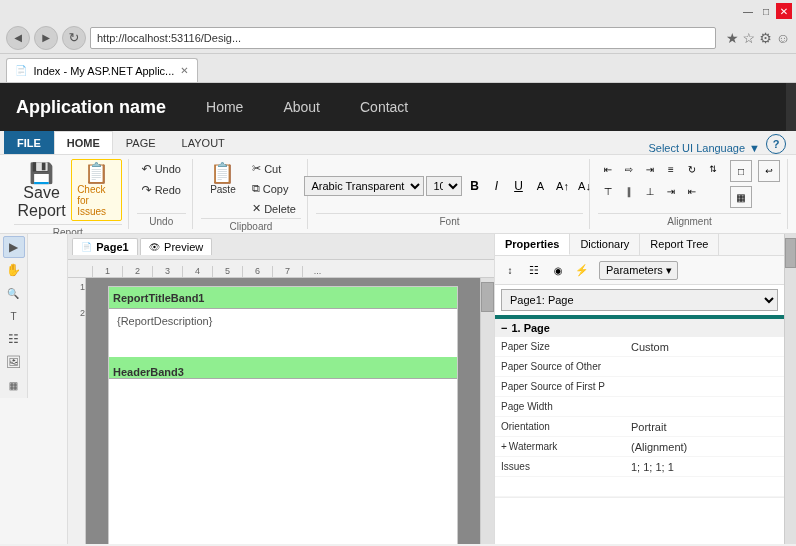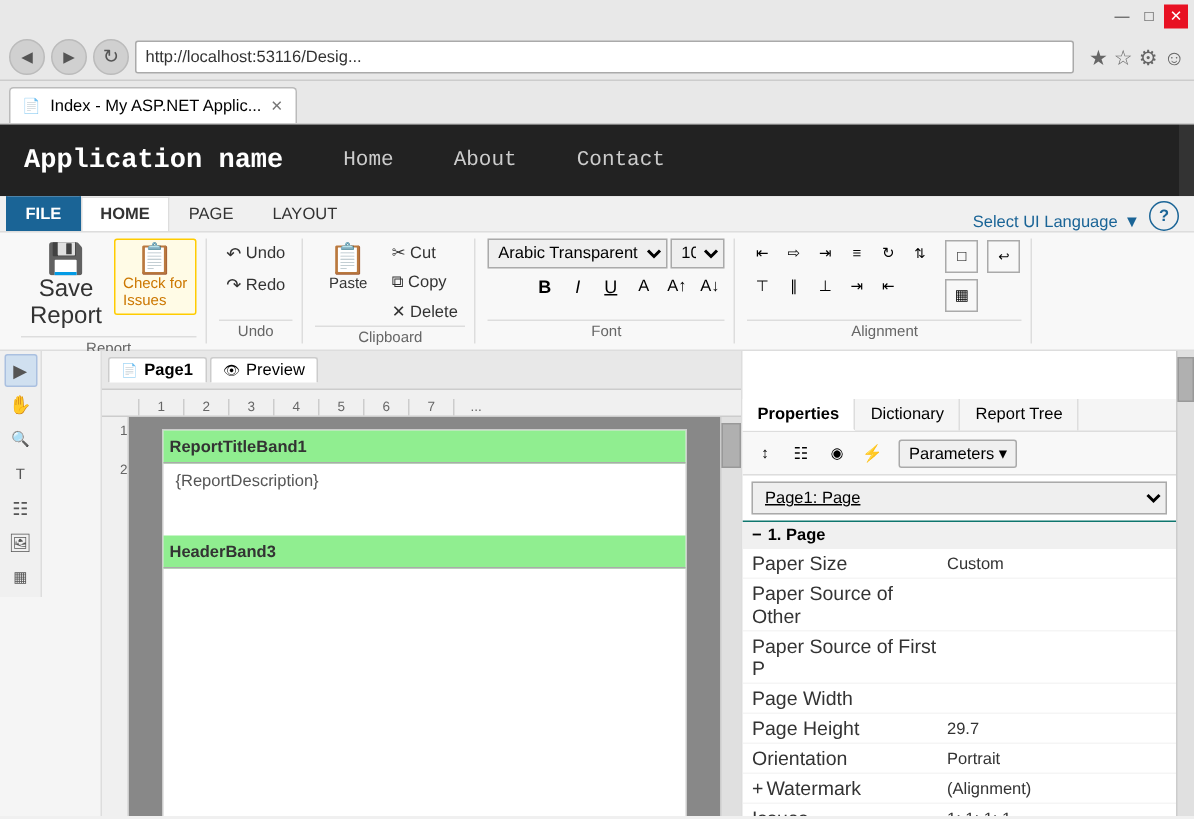--- a/index.html
+++ b/index.html
@@ -11,21 +11,21 @@
     .title-bar-btn { width: 16px; height: 16px; display: flex; align-items: center; justify-content: center; font-size: 10px; cursor: pointer; color: #444; }
     .address-bar { display: flex; align-items: center; padding: 2px 6px; gap: 4px; height: 32px; background: #e8e8e8; border-bottom: 1px solid #ccc; }
     .nav-btn { width: 24px; height: 24px; border-radius: 50%; background: #d0d0d0; border: 1px solid #bbb; display: flex; align-items: center; justify-content: center; cursor: pointer; font-size: 10px; color: #555; }
     .url-box { flex: 1; height: 22px; background: white; border: 1px solid #aaa; border-radius: 2px; display: flex; align-items: center; padding: 0 6px; font-size: 11px; color: #333; }
     .tab-bar { display: flex; align-items: flex-end; padding: 2px 6px 0; height: 28px; background: #e8e8e8; }
     .tab { height: 24px; background: white; border: 1px solid #bbb; border-bottom: none; border-radius: 3px 3px 0 0; padding: 0 8px; display: flex; align-items: center; gap: 6px; font-size: 11px; cursor: pointer; min-width: 120px; }
     .tab-close { font-size: 10px; color: #777; cursor: pointer; }
     .toolbar-icons { display: flex; align-items: center; gap: 4px; margin-left: 6px; font-size: 14px; color: #666; }
 
     
-    .app-navbar { background: #222; color: white; height: 48px; display: flex; align-items: center; padding: 0 16px; gap: 24px; font-family: Liberation Mono, monospace; }
+    .app-navbar { background: #222; color: white; height: 48px; display: flex; align-items: center; padding: 0 16px; gap: 24px; }
     .app-name { font-size: 18px; font-weight: bold; color: white; margin-right: 8px; }
     .nav-link { color: #ccc; font-size: 14px; cursor: pointer; padding: 4px 8px; }
 
     
     .main-content { background: white; }
     .page-title { font-size: 26px; color: #333; padding: 12px 16px 6px; font-weight: 300; }
 
     
     .ribbon { background: #f8f8f8; border-bottom: 1px solid #ddd; }
     .ribbon-tabs { display: flex; align-items: flex-end; padding: 0 4px; background: #f0f0f0; border-bottom: 1px solid #ddd; }
@@ -33,21 +33,21 @@
     .ribbon-tab.active-file { background: #1a6496; color: white; font-weight: bold; border-color: #1a6496; }
     .ribbon-tab.active { background: white; border-color: #ddd; font-weight: bold; }
     .ribbon-body { display: flex; align-items: stretch; padding: 4px 8px; gap: 2px; height: 78px; }
     .ribbon-group { display: flex; flex-direction: column; align-items: center; border-right: 1px solid #ddd; padding: 0 6px; }
     .ribbon-group-items { display: flex; align-items: flex-start; gap: 2px; flex: 1; }
     .ribbon-group-label { font-size: 10px; color: #666; padding: 2px 0; border-top: 1px solid #ddd; width: 100%; text-align: center; margin-top: auto; }
     .ribbon-btn { display: flex; flex-direction: column; align-items: center; padding: 3px 5px; cursor: pointer; border: 1px solid transparent; border-radius: 2px; min-width: 36px; font-size: 10px; color: #333; gap: 1px; }
     .ribbon-icon { font-size: 20px; line-height: 1; }
     .ribbon-btn-sm { display: flex; align-items: center; gap: 3px; padding: 2px 4px; cursor: pointer; border: 1px solid transparent; border-radius: 2px; font-size: 11px; color: #333; }
     .ribbon-btn-sm-group { display: flex; flex-direction: column; gap: 1px; }
-    .font-group { display: flex; flex-direction: column; gap: 2px; flex: 1; align-items: flex-end; }
+    .font-group { display: flex; gap: 2px; flex: 1; align-items: center; }
     .font-row { display: flex; gap: 2px; align-items: center; }
     .font-select { height: 20px; font-size: 11px; border: 1px solid #aaa; padding: 0 2px; min-width: 110px; }
     .font-size-select { height: 20px; font-size: 11px; border: 1px solid #aaa; padding: 0 2px; width: 36px; }
     .font-btn { width: 20px; height: 20px; border: 1px solid transparent; border-radius: 2px; display: flex; align-items: center; justify-content: center; cursor: pointer; font-size: 12px; }
     .font-btn.bold { font-weight: bold; }
     .font-btn.italic { font-style: italic; }
     .font-btn.underline { text-decoration: underline; }
     .align-group { display: flex; flex-direction: column; gap: 2px; }
     .align-row { display: flex; gap: 1px; }
     .align-btn { width: 20px; height: 20px; border: 1px solid transparent; display: flex; align-items: center; justify-content: center; cursor: pointer; font-size: 10px; }
@@ -68,39 +68,39 @@
     .ruler-marks { display: flex; gap: 0; position: absolute; left: 24px; bottom: 0; }
     .ruler-mark { width: 30px; text-align: center; font-size: 9px; color: #666; border-left: 1px solid #ccc; padding-bottom: 1px; }
     .canvas-scroll-area { display: flex; height: calc(100% - 18px); }
     .canvas-ruler-left { width: 18px; background: #f0f0f0; border-right: 1px solid #ccc; display: flex; flex-direction: column; align-items: flex-end; font-size: 9px; color: #666; }
     .canvas-content { flex: 1; background: #888; overflow: hidden; position: relative; padding: 8px; }
     .report-page { background: white; width: 350px; min-height: 260px; position: relative; margin: 0 auto; border: 1px solid #ccc; }
     .band-header { height: 22px; background: #90EE90; border-bottom: 1px solid #aaa; display: flex; align-items: center; padding: 0 4px; font-size: 11px; color: #333; font-weight: bold; }
     .band-content { padding: 4px; min-height: 40px; }
     .report-title-text { font-size: 20px; color: #cc6600; font-weight: bold; padding: 4px; }
     .report-desc { font-size: 11px; color: #555; padding: 2px 4px; }
-    .header-band { height: 22px; background: #90EE90; border-bottom: 1px solid #aaa; display: flex; align-items: center; padding: 0 4px; font-size: 11px; color: #333; font-weight: bold; margin-top: 8px; }
+    .header-band { height: 22px; background: #90EE90; border-bottom: 1px solid #aaa; display: flex; align-items: flex-end; padding: 0 4px; font-size: 11px; color: #333; font-weight: bold; margin-top: 8px; }
     .canvas-scrollbar-v { width: 14px; background: #e0e0e0; border-left: 1px solid #ccc; display: flex; flex-direction: column; }
     .scroll-thumb { width: 100%; height: 30px; background: #b0b0b0; border: 1px solid #999; margin-top: 4px; }
 
     
     .properties-panel { width: 290px; background: white; border-left: 1px solid #ddd; display: flex; flex-direction: column; overflow: hidden; }
-    .props-tabs { display: flex; border-bottom: 1px solid #ddd; background: #f5f5f5; margin-top: 32px; }
+    .props-tabs { display: flex; border-bottom: 1px solid #ddd; background: #f5f5f5; }
     .props-tab { padding: 4px 10px; font-size: 11px; cursor: pointer; border-right: 1px solid #ddd; }
     .props-tab.active { background: white; font-weight: bold; border-bottom: 1px solid white; }
     .props-toolbar { display: flex; align-items: center; gap: 2px; padding: 3px 4px; border-bottom: 1px solid #ddd; background: #f8f8f8; }
     .props-tool-btn { width: 22px; height: 22px; border: 1px solid transparent; display: flex; align-items: center; justify-content: center; cursor: pointer; font-size: 11px; border-radius: 2px; }
-    .props-title { display: flex; align-items: center; gap: 4px; padding: 4px 6px; font-size: 11px; font-weight: bold; border-bottom: 1px solid #0f766e; text-decoration: underline; }
+    .props-title { display: flex; align-items: center; gap: 4px; padding: 4px 6px; font-size: 11px; font-weight: bold; border-bottom: 4px solid #0f766e; }
     .props-select { font-size: 11px; border: 1px solid #aaa; padding: 2px 4px; height: 22px; flex: 1; }
     .params-btn { display: flex; align-items: center; gap: 2px; font-size: 11px; padding: 2px 6px; border: 1px solid #aaa; background: #f0f0f0; cursor: pointer; border-radius: 2px; margin-left: 4px; }
     .props-body { overflow-y: auto; flex: 1; }
     .props-section { border-bottom: 1px solid #eee; }
     .props-section-header { display: flex; align-items: center; gap: 4px; padding: 3px 6px; background: #f0f0f0; font-size: 11px; font-weight: bold; cursor: pointer; }
     .props-row { display: flex; align-items: center; padding: 2px 6px; border-bottom: 1px solid #f5f5f5; min-height: 20px; }
-    .props-label { width: 130px; font-size: 13px; color: #333; flex-shrink: 0; }
+    .props-label { width: 130px; font-size: 10px; color: #333; flex-shrink: 0; }
     .props-value { flex: 1; font-size: 11px; color: #333; }
     .panel-scrollbar-v { width: 14px; background: #e0e0e0; flex-shrink: 0; }
 
     .ribbon-select-lang { font-size: 11px; color: #1a6496; cursor: pointer; margin-left: auto; display: flex; align-items: center; gap: 4px; }
     .help-btn { width: 20px; height: 20px; border-radius: 50%; border: 1px solid #1a6496; color: #1a6496; display: flex; align-items: center; justify-content: center; font-size: 11px; font-weight: bold; cursor: pointer; }
   </style>
 </head>
 <body>
 
 <div class="browser-chrome">
@@ -364,24 +364,20 @@
             <span class="props-value"></span>
           </div>
           <div class="props-row">
             <span class="props-label">Paper Source of First P</span>
             <span class="props-value"></span>
           </div>
           <div class="props-row">
             <span class="props-label">Page Width</span>
           </div>
           <div class="props-row">
-            <span class="props-label">Page Height</span>
-            <span class="props-value">29.7</span>
-          </div>
-          <div class="props-row">
             <span class="props-label">Orientation</span>
             <span class="props-value">Portrait</span>
           </div>
           <div class="props-row">
             <span class="props-label" style="display:flex; align-items:center; gap:2px;">
               <span>+</span>
               <span>Watermark</span>
             </span>
             <span class="props-value">(Alignment)</span>
           </div>

